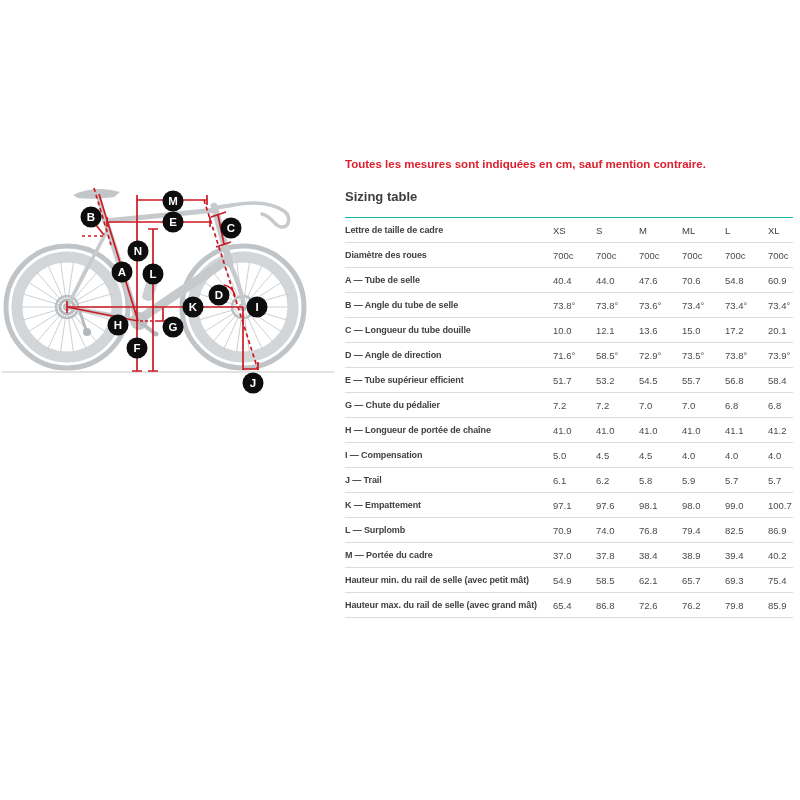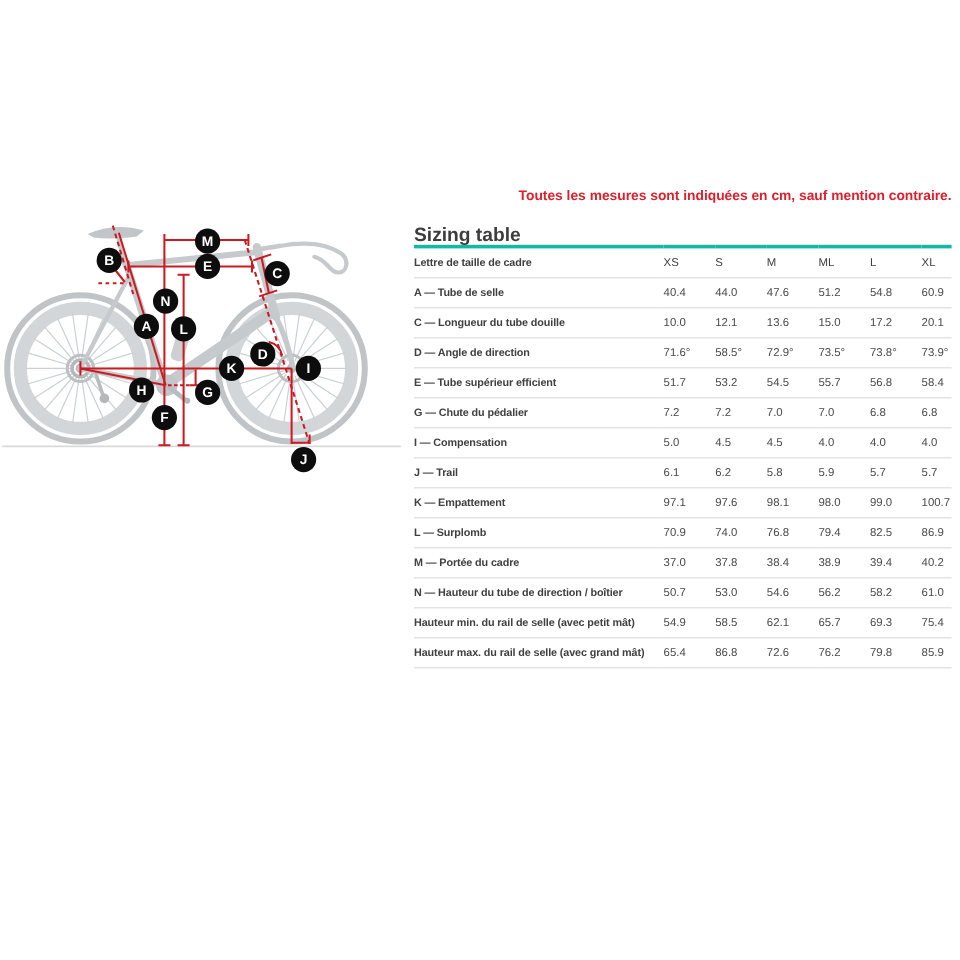--- a/index.html
+++ b/index.html
@@ -9,29 +9,28 @@
   }
   .diagram {
     position: absolute; left: 0; top: 180px; width: 340px; height: 220px;
   }
   .content {
     position: absolute; left: 345px; top: 157px; width: 448px;
   }
   .note {
     margin: 0; font-size: 11.5px; line-height: 15px; font-weight: bold;
     color: #dd202e;
-    text-align: right;
   }
   .section-title {
-    margin: 17px 0 0 0; font-size: 16px; line-height: 15px;
+    margin: 17px 0 0 0; font-size: 13px; line-height: 15px;
     font-weight: bold; color: #3d3d3d;
   }
   table.sizing {
     border-collapse: collapse; table-layout: fixed; width: 448px;
-    border-top: 3px solid #14b8a6;
+    margin-top: 13px; border-top: 1px solid #14b8a6;
   }
   .sizing tr { border-bottom: 1px solid #dcdcdc; }
   .sizing th, .sizing td {
     height: 24px; padding: 0; vertical-align: middle; text-align: left;
   }
   .sizing th {
     font-size: 9px; font-weight: bold; color: #404040;
     white-space: nowrap; letter-spacing: -0.1px;
   }
   .sizing td { font-size: 9.5px; font-weight: normal; color: #4a4a4a; }
@@ -230,27 +229,45 @@
       <td>XS</td>
           <td>S</td>
           <td>M</td>
           <td>ML</td>
           <td>L</td>
           <td>XL</td>
         </tr>
     </thead>
     <tbody id="sizing-body">
         <tr>
+          <th>Diamètre des roues</th>
+          <td>700c</td>
+          <td>700c</td>
+          <td>700c</td>
+          <td>700c</td>
+          <td>700c</td>
+          <td>700c</td>
+        </tr>
+        <tr>
           <th>A — Tube de selle</th>
           <td>40.4</td>
           <td>44.0</td>
           <td>47.6</td>
-          <td>51.2</td>
+          <td>70.6</td>
           <td>54.8</td>
           <td>60.9</td>
+        </tr>
+        <tr>
+          <th>B — Angle du tube de selle</th>
+          <td>73.8°</td>
+          <td>73.8°</td>
+          <td>73.6°</td>
+          <td>73.4°</td>
+          <td>73.4°</td>
+          <td>73.4°</td>
         </tr>
         <tr>
           <th>C — Longueur du tube douille</th>
           <td>10.0</td>
           <td>12.1</td>
           <td>13.6</td>
           <td>15.0</td>
           <td>17.2</td>
           <td>20.1</td>
         </tr>
@@ -275,20 +292,29 @@
         <tr>
           <th>G — Chute du pédalier</th>
           <td>7.2</td>
           <td>7.2</td>
           <td>7.0</td>
           <td>7.0</td>
           <td>6.8</td>
           <td>6.8</td>
         </tr>
         <tr>
+          <th>H — Longueur de portée de chaîne</th>
+          <td>41.0</td>
+          <td>41.0</td>
+          <td>41.0</td>
+          <td>41.0</td>
+          <td>41.1</td>
+          <td>41.2</td>
+        </tr>
+        <tr>
           <th>I — Compensation</th>
           <td>5.0</td>
           <td>4.5</td>
           <td>4.5</td>
           <td>4.0</td>
           <td>4.0</td>
           <td>4.0</td>
         </tr>
         <tr>
           <th>J — Trail</th>
@@ -320,29 +346,20 @@
         <tr>
           <th>M — Portée du cadre</th>
           <td>37.0</td>
           <td>37.8</td>
           <td>38.4</td>
           <td>38.9</td>
           <td>39.4</td>
           <td>40.2</td>
         </tr>
         <tr>
-          <th>N — Hauteur du tube de direction / boîtier</th>
-          <td>50.7</td>
-          <td>53.0</td>
-          <td>54.6</td>
-          <td>56.2</td>
-          <td>58.2</td>
-          <td>61.0</td>
-        </tr>
-        <tr>
           <th>Hauteur min. du rail de selle (avec petit mât)</th>
           <td>54.9</td>
           <td>58.5</td>
           <td>62.1</td>
           <td>65.7</td>
           <td>69.3</td>
           <td>75.4</td>
         </tr>
         <tr>
           <th>Hauteur max. du rail de selle (avec grand mât)</th>

